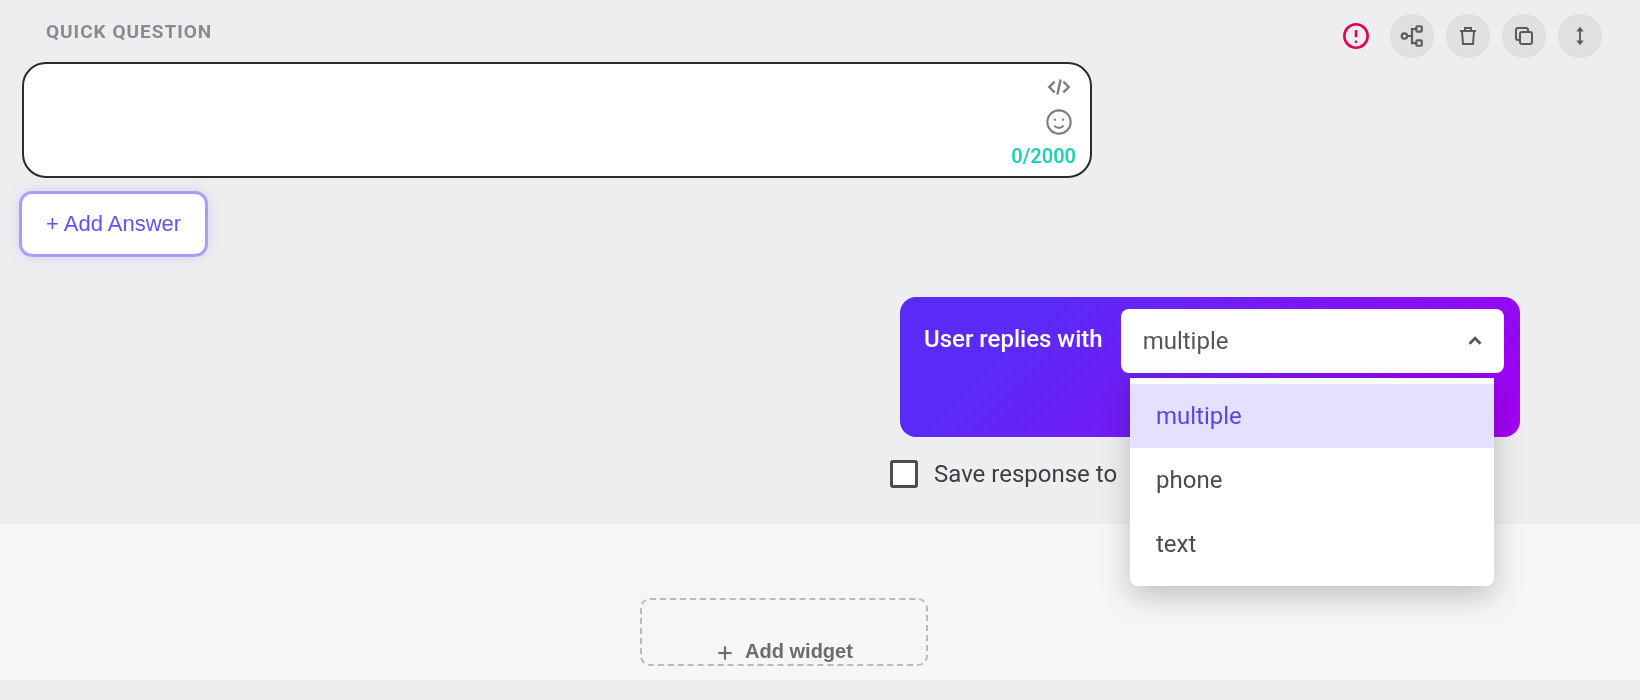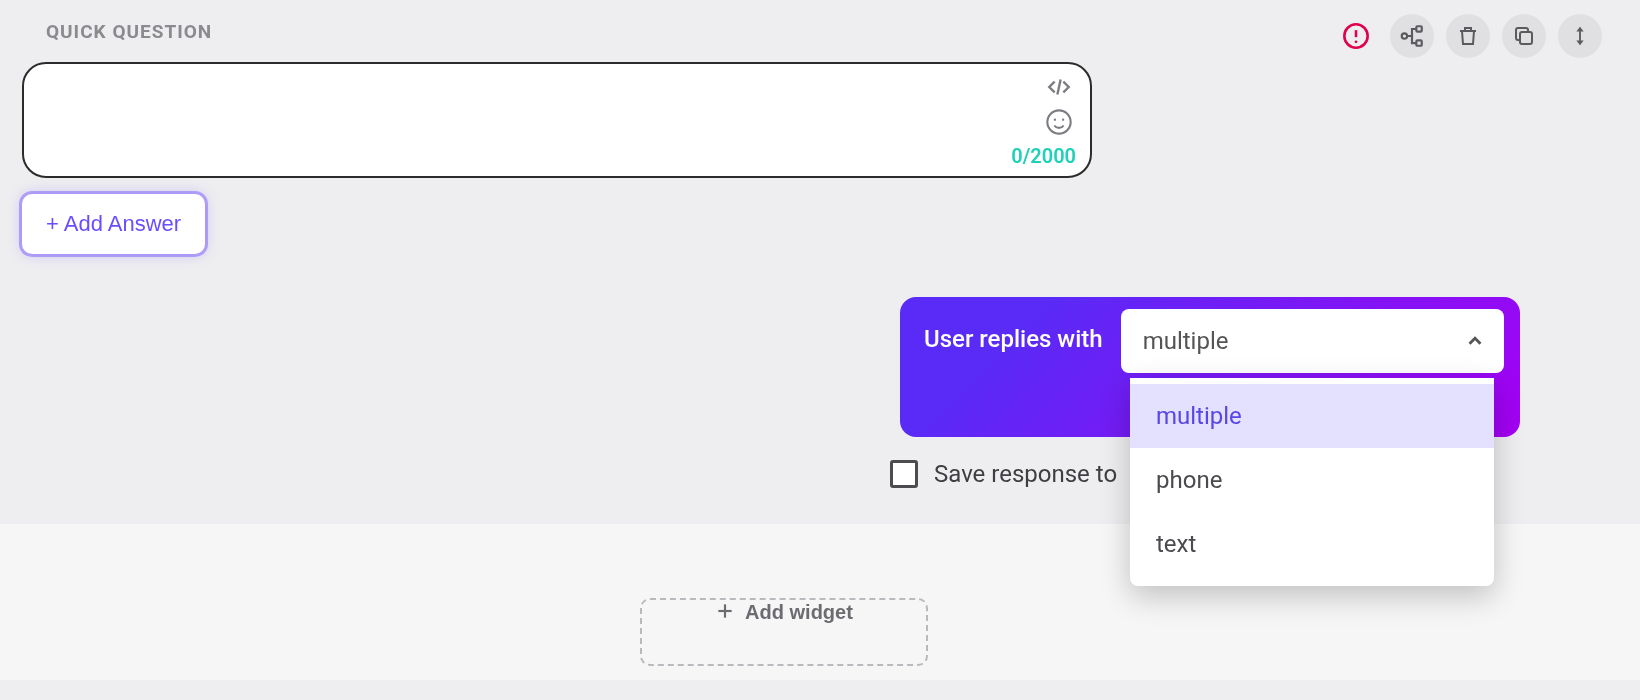--- a/index.html
+++ b/index.html
@@ -196,21 +196,21 @@
     top: 598px;
     width: 288px;
     height: 68px;
     border: 2px dashed #b9b9be;
     border-radius: 10px;
     background: transparent;
     color: #6b6b70;
     font-size: 20px;
     font-weight: 600;
     display: flex;
-    align-items: flex-start;
+    align-items: flex-end;
     justify-content: center;
     gap: 10px;
     cursor: pointer;
   }
   svg { display: block; }
 </style>
 </head>
 <body>
 
 <div class="canvas">

